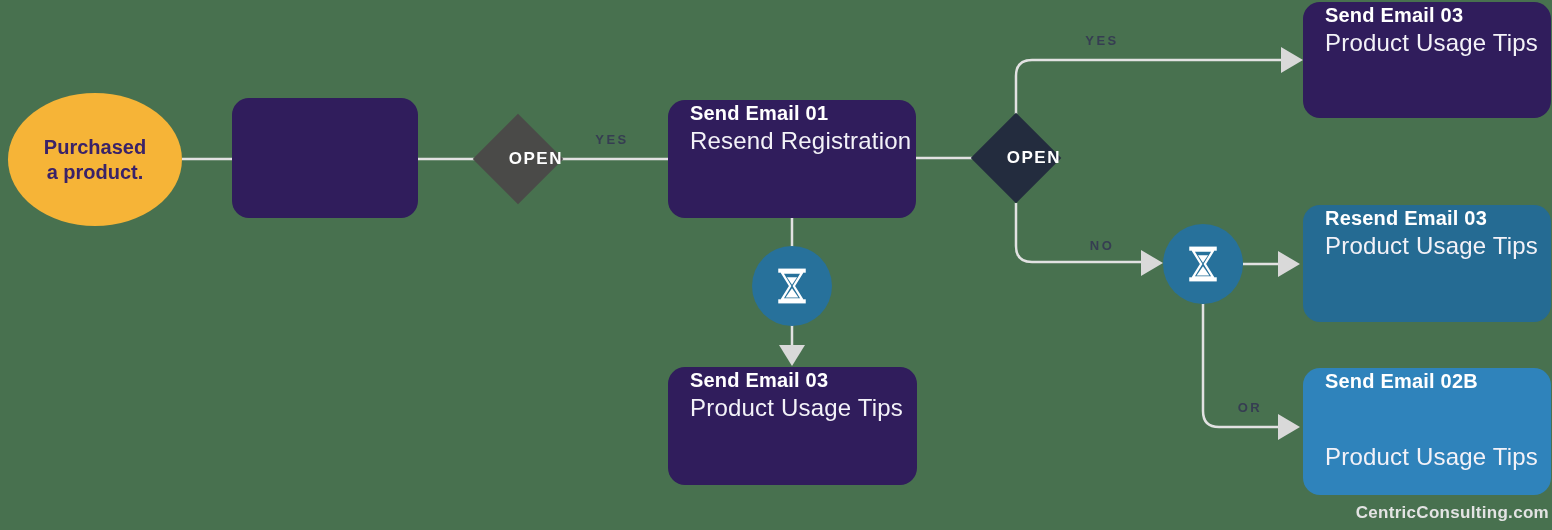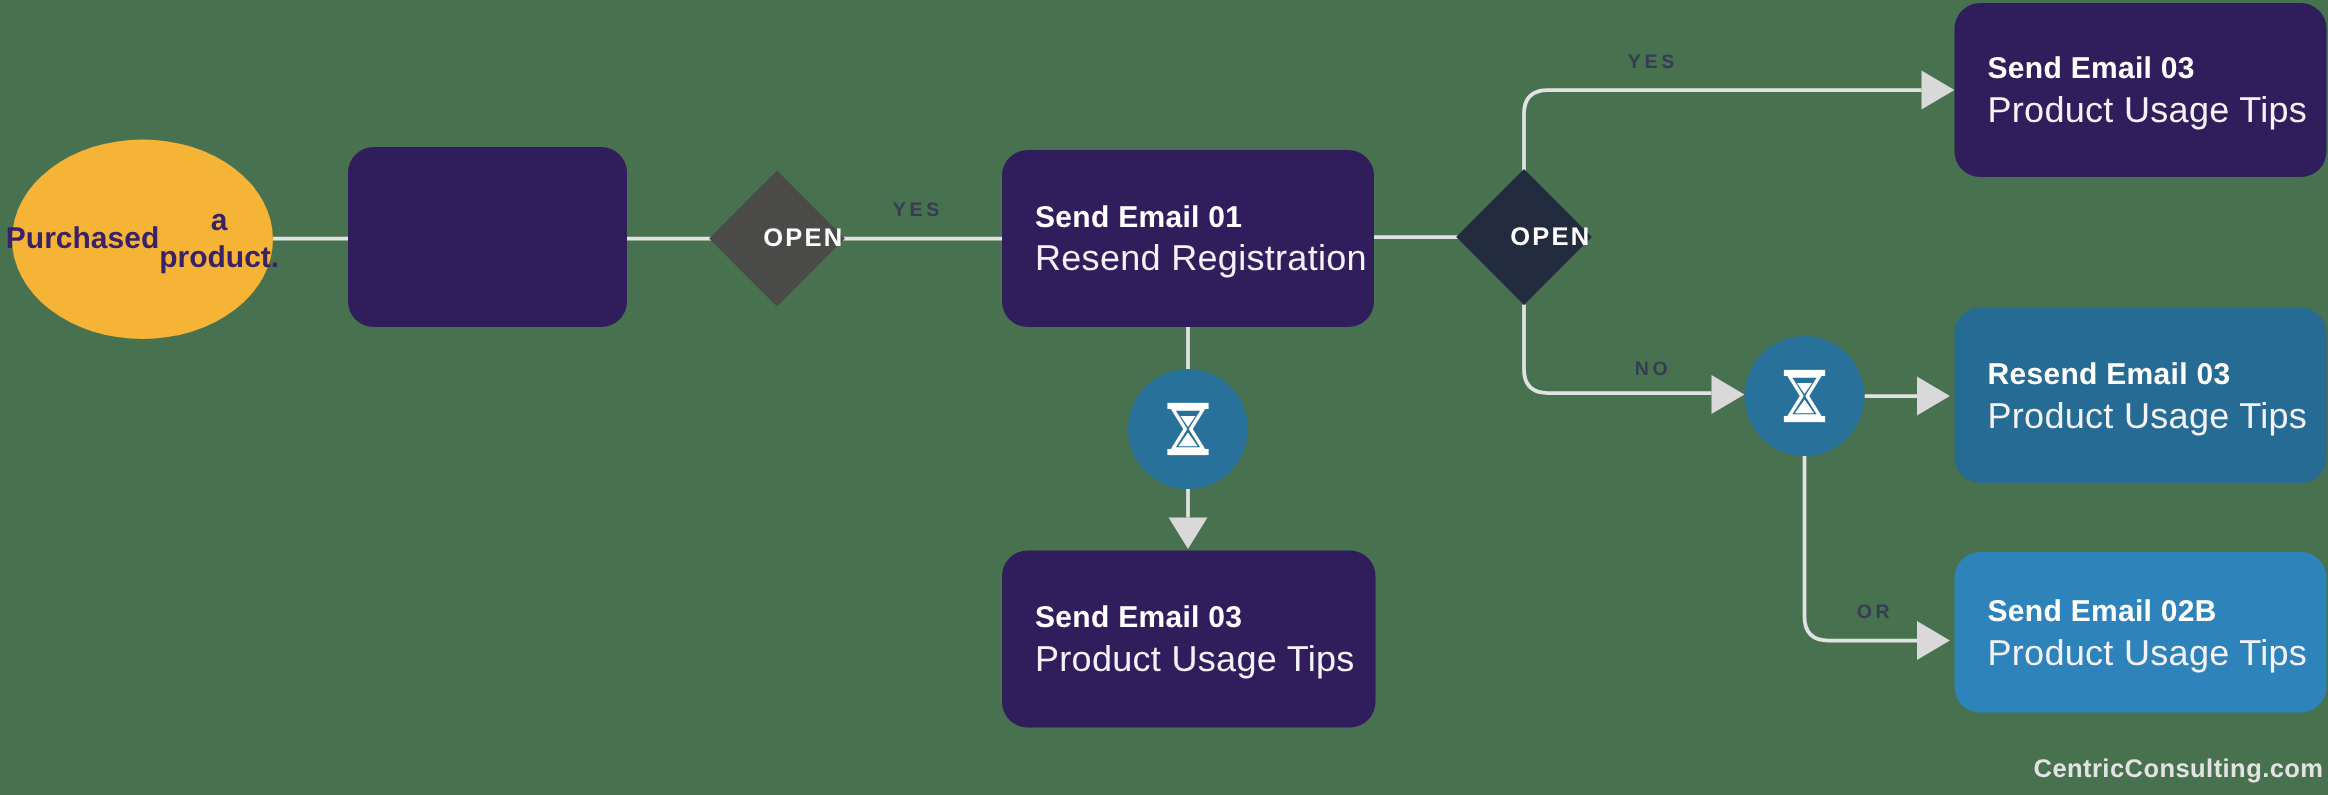--- a/index.html
+++ b/index.html
@@ -8,34 +8,34 @@
     position:relative;
     width:1552px;height:530px;
     background:#48714F;
     overflow:hidden;
   }
   #connectors{position:absolute;left:0;top:0;z-index:1;}
   .node{
     position:absolute;z-index:2;
     border-radius:17px;
     color:#ffffff;
-    display:flex;flex-direction:column;justify-content:center;
+    display:flex;flex-direction:column;
     padding-left:22px;box-sizing:border-box;
   }
   .node .title{font-weight:700;font-size:20px;line-height:27px;letter-spacing:.2px;}
   .node .subtitle{font-weight:400;font-size:24px;line-height:27px;color:#F3F2F8;letter-spacing:.2px;}
   .node.purple{background:#301D5C;}
   .node.teal{background:#256B93;}
   .node.blue{background:#2F83BB;}
 
   .start-ellipse{
     position:absolute;z-index:2;
     left:8px;top:93px;width:174px;height:133px;
     background:#F6B437;border-radius:50%;
-    display:flex;align-items:center;justify-content:center;
+    display:flex;flex-direction:column;align-items:center;justify-content:center;
     text-align:center;
     color:#3A2268;font-weight:700;font-size:20px;line-height:25px;
   }
 
   .diamond-wrap{
     position:absolute;z-index:2;width:90px;height:90px;
     display:flex;align-items:center;justify-content:flex-end;
   }
   .diamond-shape{
     position:absolute;left:13px;top:13px;width:64px;height:64px;
@@ -144,21 +144,21 @@
   <div class="node purple" style="left:1303px;top:2px;width:248px;height:116px;">
     <span class="title">Send Email 03</span>
     <span class="subtitle">Product Usage Tips</span>
   </div>
 
   <div class="node teal" style="left:1303px;top:205px;width:248px;height:117px;">
     <span class="title">Resend Email 03</span>
     <span class="subtitle">Product Usage Tips</span>
   </div>
 
-  <div class="node blue" style="left:1303px;top:368px;width:248px;height:107px;">
+  <div class="node blue" style="left:1303px;top:368px;width:248px;height:127px;gap:48px;">
     <span class="title">Send Email 02B</span>
     <span class="subtitle">Product Usage Tips</span>
   </div>
 
   <div class="node purple" style="left:668px;top:367px;width:249px;height:118px;">
     <span class="title">Send Email 03</span>
     <span class="subtitle">Product Usage Tips</span>
   </div>
 
   <div class="footer-brand">CentricConsulting.com</div>

